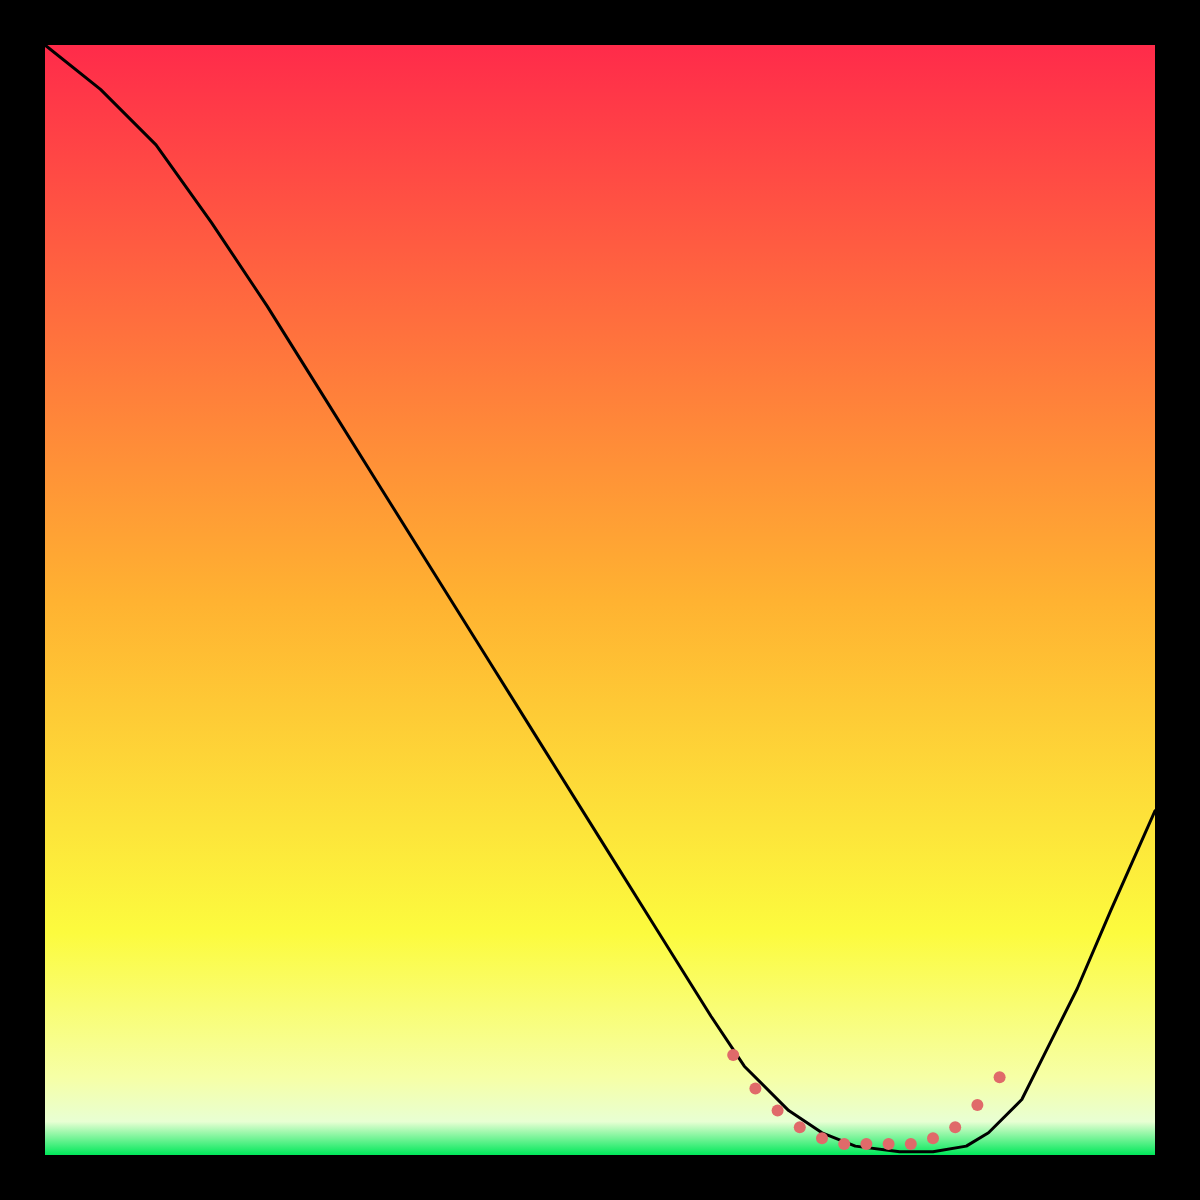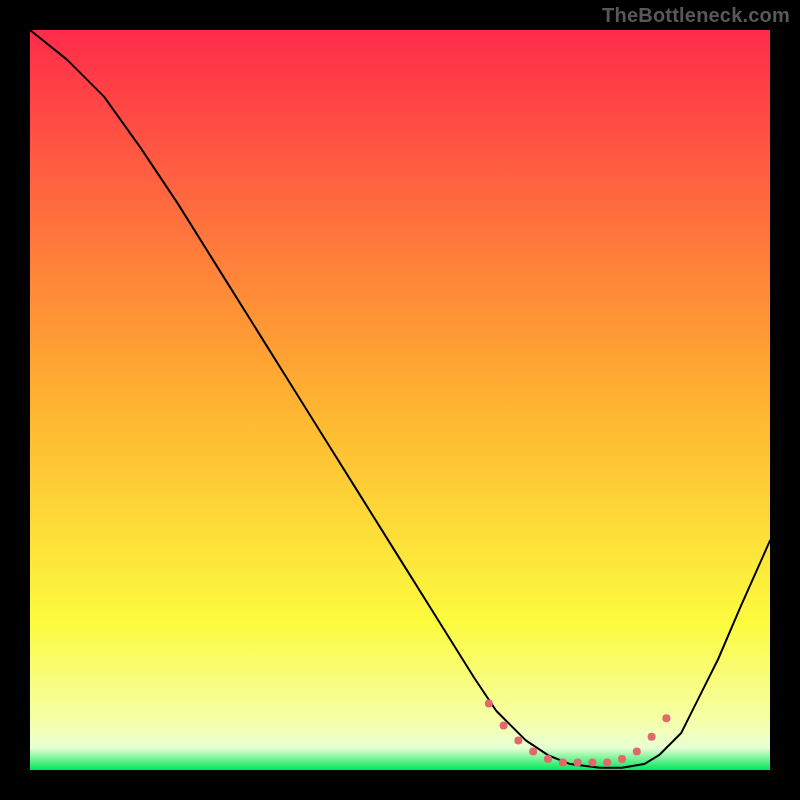--- a/index.html
+++ b/index.html
@@ -36,21 +36,20 @@
   .plot svg {
     display: block;
     width: 740px;
     height: 740px;
   }
 </style>
 </head>
 <body>
 
 <div class="wrap">
-  <div class="watermark">TheBottleneck.com</div>
   <div class="plot">
     <svg viewBox="0 0 740 740">
       <defs>
         <linearGradient id="bg-grad" x1="0" y1="0" x2="0" y2="1">
             <stop offset="0%" stop-color="#ff2b4a"></stop>
             <stop offset="50%" stop-color="#ffb231"></stop>
             <stop offset="80%" stop-color="#fcfb3e"></stop>
             <stop offset="93%" stop-color="#f6ffa6"></stop>
             <stop offset="97%" stop-color="#e8ffd3"></stop>
             <stop offset="100%" stop-color="#00e85a"></stop>

